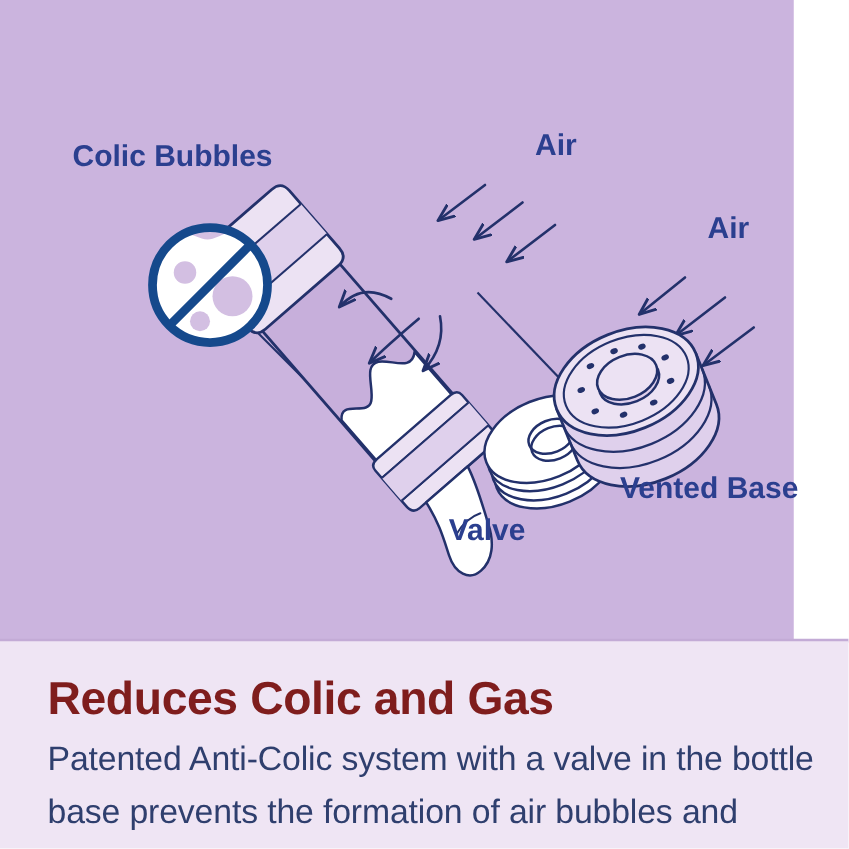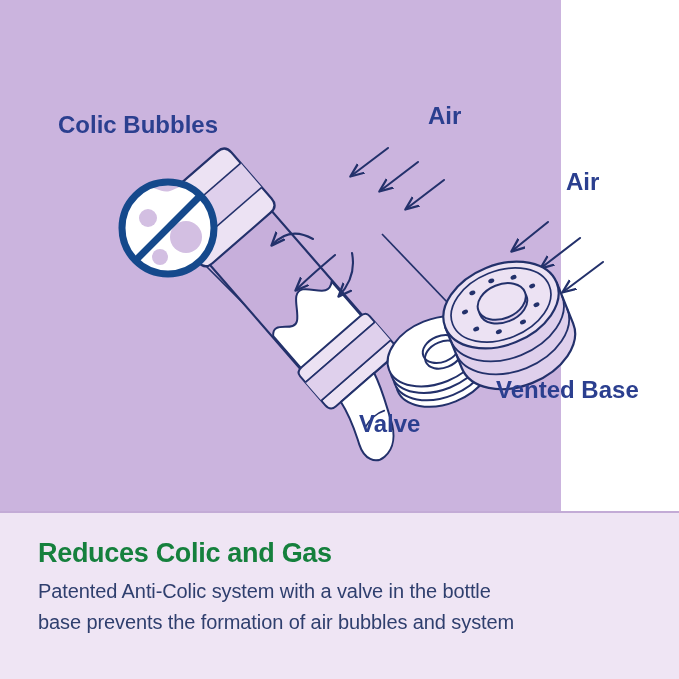--- a/index.html
+++ b/index.html
@@ -13,21 +13,21 @@
   #infographic {
     position: relative;
     width: 679px;
     height: 679px;
     overflow: hidden;
     background: #ffffff;
   }
   #diagram-panel {
     position: absolute;
     left: 0; top: 0;
-    width: 561px;
+    width: 635px;
     height: 513px;
     background: #cbb4de;
   }
   #caption-panel {
     position: absolute;
     left: 0; top: 513px;
     width: 679px;
     height: 166px;
     background: #efe5f4;
   }
@@ -51,30 +51,30 @@
     fill: #2b3f8f;
   }
   #caption-inner {
     position: absolute;
     left: 38px;
     top: 25px;
     width: 620px;
   }
   #headline {
     font-family: "Liberation Sans", sans-serif;
-    font-size: 27px;
+    font-size: 37px;
     font-weight: bold;
-    color: #15803d;
+    color: #7f1d1d;
     letter-spacing: -0.3px;
     margin: 0 0 8px 0;
     line-height: 1.12;
   }
   .subline {
     font-family: "Liberation Sans", sans-serif;
-    font-size: 20px;
+    font-size: 27px;
     font-weight: normal;
     color: #2f3f6e;
     line-height: 1.55;
     margin: 0;
     letter-spacing: -0.1px;
   }
 </style>
 </head>
 <body>
 

